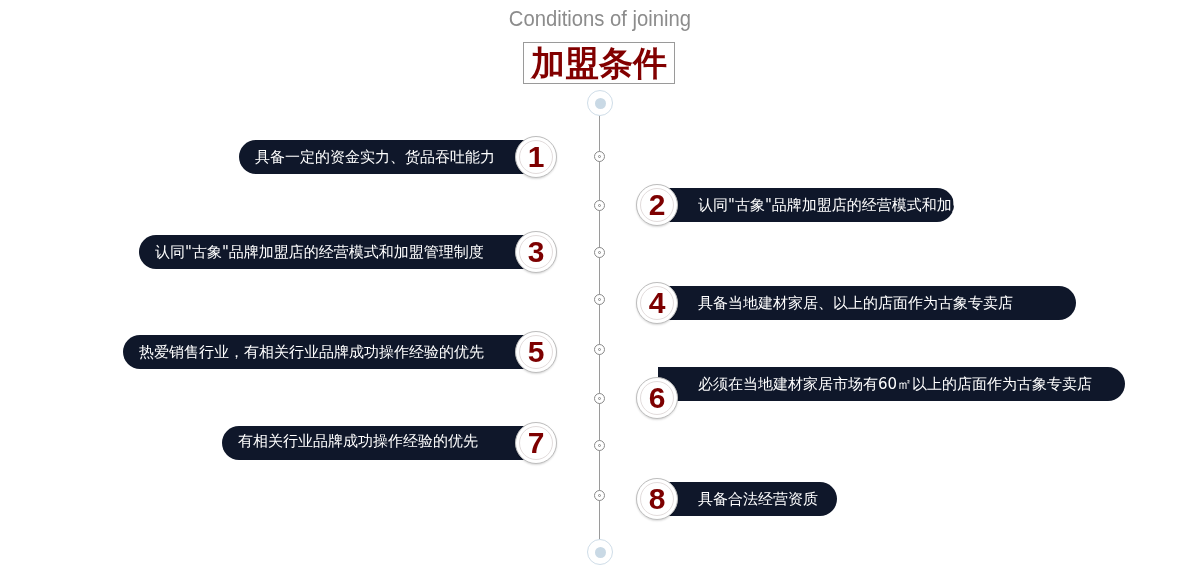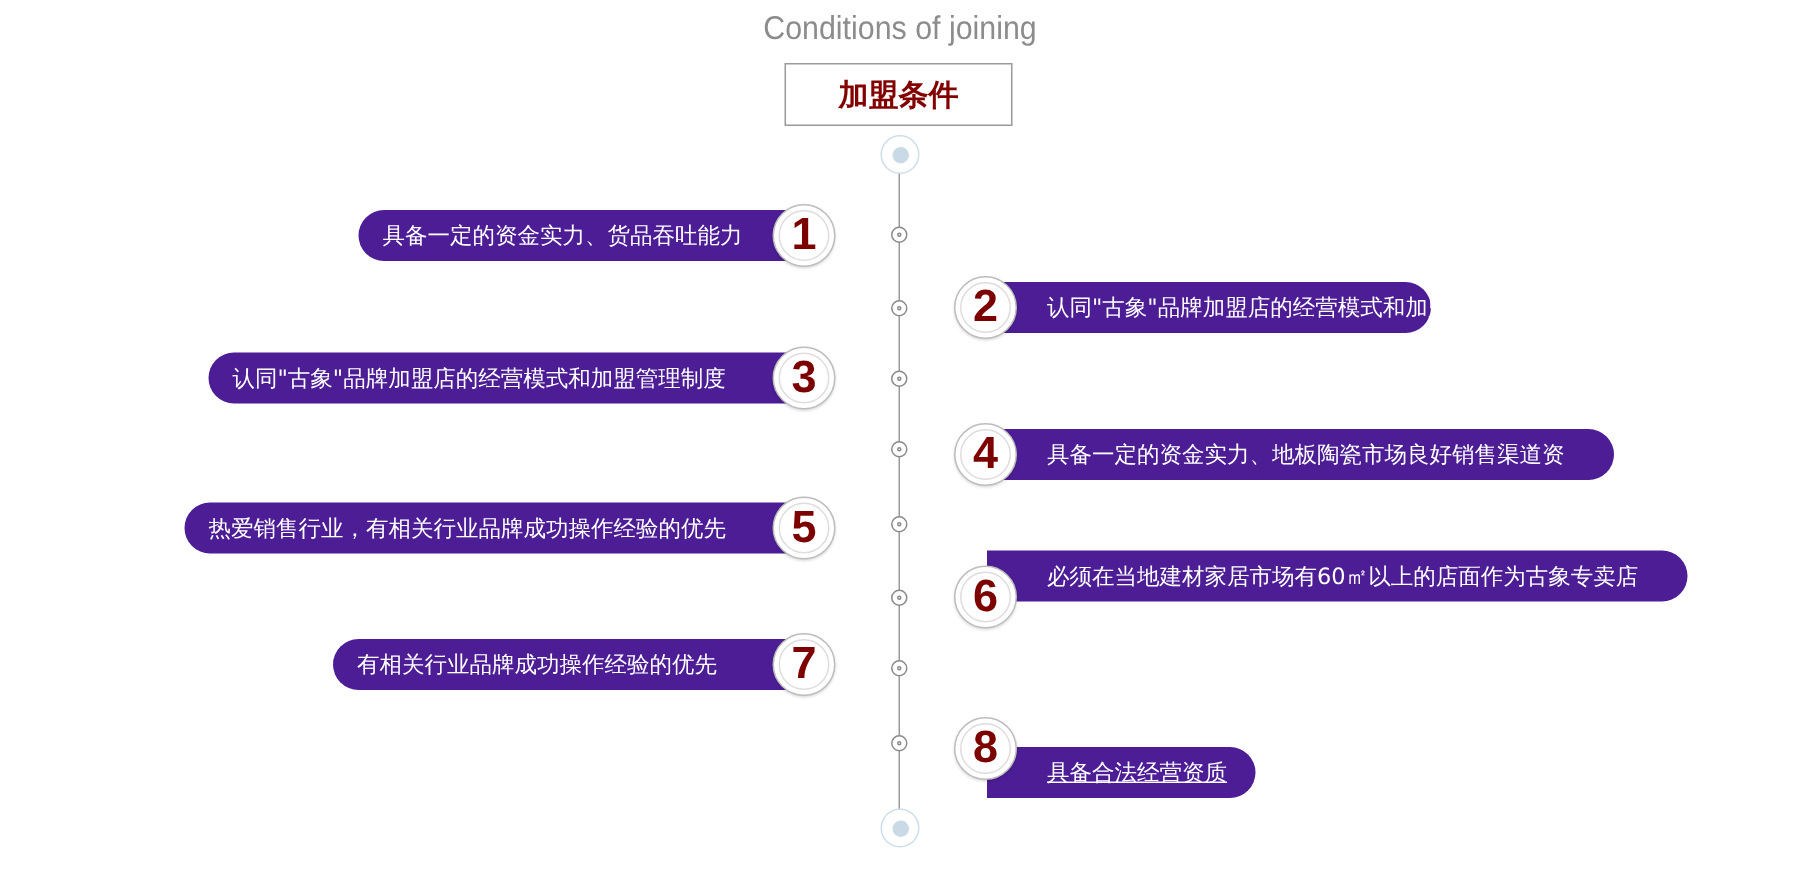--- a/index.html
+++ b/index.html
@@ -1,24 +1,24 @@
 <!DOCTYPE html>
 <html><head>
 <meta charset="utf-8">
 <style>
   html, body { margin:0; padding:0; background:#ffffff; }
   body { width:1200px; height:579px; position:relative; overflow:hidden; font-family:"DejaVu Sans", sans-serif; }
   .subtitle { position:absolute; top:6px; left:0; width:1200px; text-align:center; font-family:"Liberation Sans", sans-serif; font-size:22px; color:#8c8c8c; letter-spacing:0px; transform:scaleX(0.92); }
-  .title-box { position:absolute; left:523px; top:42px; width:152px; height:42px; border:1px solid #9a9a9a; box-sizing:border-box; text-align:center; line-height:40px; font-size:20px; font-weight:bold; color:#820000; font-family:"DejaVu Sans", sans-serif; }
+  .title-box { position:absolute; left:523px; top:42px; width:152px; height:42px; border:1px solid #9a9a9a; box-sizing:border-box; text-align:center; line-height:40px; font-size:34px; font-weight:bold; color:#820000; font-family:"DejaVu Sans", sans-serif; }
   .vline { position:absolute; left:599px; top:112px; width:1px; height:432px; background:#9a9a9a; }
   .endcap { position:absolute; width:26px; height:26px; border-radius:50%; border:1px solid #cfdde8; background:#fff; box-sizing:border-box; }
   .endcap::after { content:""; position:absolute; left:7px; top:7px; width:11px; height:11px; border-radius:50%; background:#c9d9e5; }
   .node { position:absolute; left:594px; width:11px; height:11px; border-radius:50%; border:1px solid #8a8a8a; background:#fff; box-sizing:border-box; }
   .node::after { content:""; position:absolute; left:3px; top:3px; width:3px; height:3px; border-radius:50%; border:1px solid #8a8a8a; box-sizing:border-box; }
-  .pill { position:absolute; height:34px; background:#4c1d95; color:#ffffff; font-size:15px; line-height:34px; white-space:nowrap; box-sizing:border-box; }
+  .pill { position:absolute; height:34px; background:#0f172a; color:#ffffff; font-size:15px; line-height:34px; white-space:nowrap; box-sizing:border-box; }
   .pill.left { border-radius:17px 0 0 17px; padding-left:16px; padding-right:36px; text-align:left; }
   .pill.right { border-radius:0 17px 17px 0; padding-left:40px; padding-right:20px; }
   .badge { position:absolute; width:42px; height:42px; border-radius:50%; background:#fff; border:1px solid #bdbdbd; box-sizing:border-box; box-shadow:0 1px 2px rgba(0,0,0,0.15); }
   .badge::before { content:""; position:absolute; left:3px; top:3px; right:3px; bottom:3px; border-radius:50%; border:1px solid #e2dcdc; }
   .badge span { position:absolute; left:0; top:0; width:40px; height:40px; line-height:40px; text-align:center; font-family:"Liberation Sans", sans-serif; font-weight:bold; font-size:30px; color:#7d0000; }
 </style>
 </head>
 <body>
 
 <div class="subtitle">Conditions of joining</div>
@@ -52,45 +52,45 @@
 </div>
 
 <div>
   <div class="pill left" style="left:139px;top:235px;width:400px;">认同"古象"品牌加盟店的经营模式和加盟管理制度</div>
   <div class="badge" style="left:515px;top:231px;">
       <span>3</span>
     </div>
 </div>
 
 <div>
-  <div class="pill right" style="left:658px;top:286px;width:418px;">具备一定的资金实力、地板陶瓷市场良好销售渠道资</div>
+  <div class="pill right" style="left:658px;top:286px;width:418px;">具备当地建材家居、以上的店面作为古象专卖店</div>
   <div class="badge" style="left:636px;top:282px;">
       <span>4</span>
     </div>
 </div>
 
 <div>
   <div class="pill left" style="left:123px;top:335px;width:416px;">热爱销售行业，有相关行业品牌成功操作经验的优先</div>
   <div class="badge" style="left:515px;top:331px;">
       <span>5</span>
     </div>
 </div>
 
 <div>
   <div class="pill right" style="left:658px;top:367px;width:467px;">必须在当地建材家居市场有60㎡以上的店面作为古象专卖店</div>
   <div class="badge" style="left:636px;top:377px;">
       <span>6</span>
     </div>
 </div>
 
 <div>
-  <div class="pill left" style="left:222px;top:426px;width:317px;">有相关行业品牌成功操作经验的优先</div>
+  <div class="pill left" style="left:222px;top:426px;width:317px;font-family:Liberation Mono, monospace;">有相关行业品牌成功操作经验的优先</div>
   <div class="badge" style="left:515px;top:422px;">
       <span>7</span>
     </div>
 </div>
 
 <div>
-  <div class="pill right" style="left:658px;top:498px;width:179px;text-decoration:underline;">具备合法经营资质</div>
+  <div class="pill right" style="left:658px;top:482px;width:179px;">具备合法经营资质</div>
   <div class="badge" style="left:636px;top:478px;">
       <span>8</span>
     </div>
 </div>
 
 </body></html>

